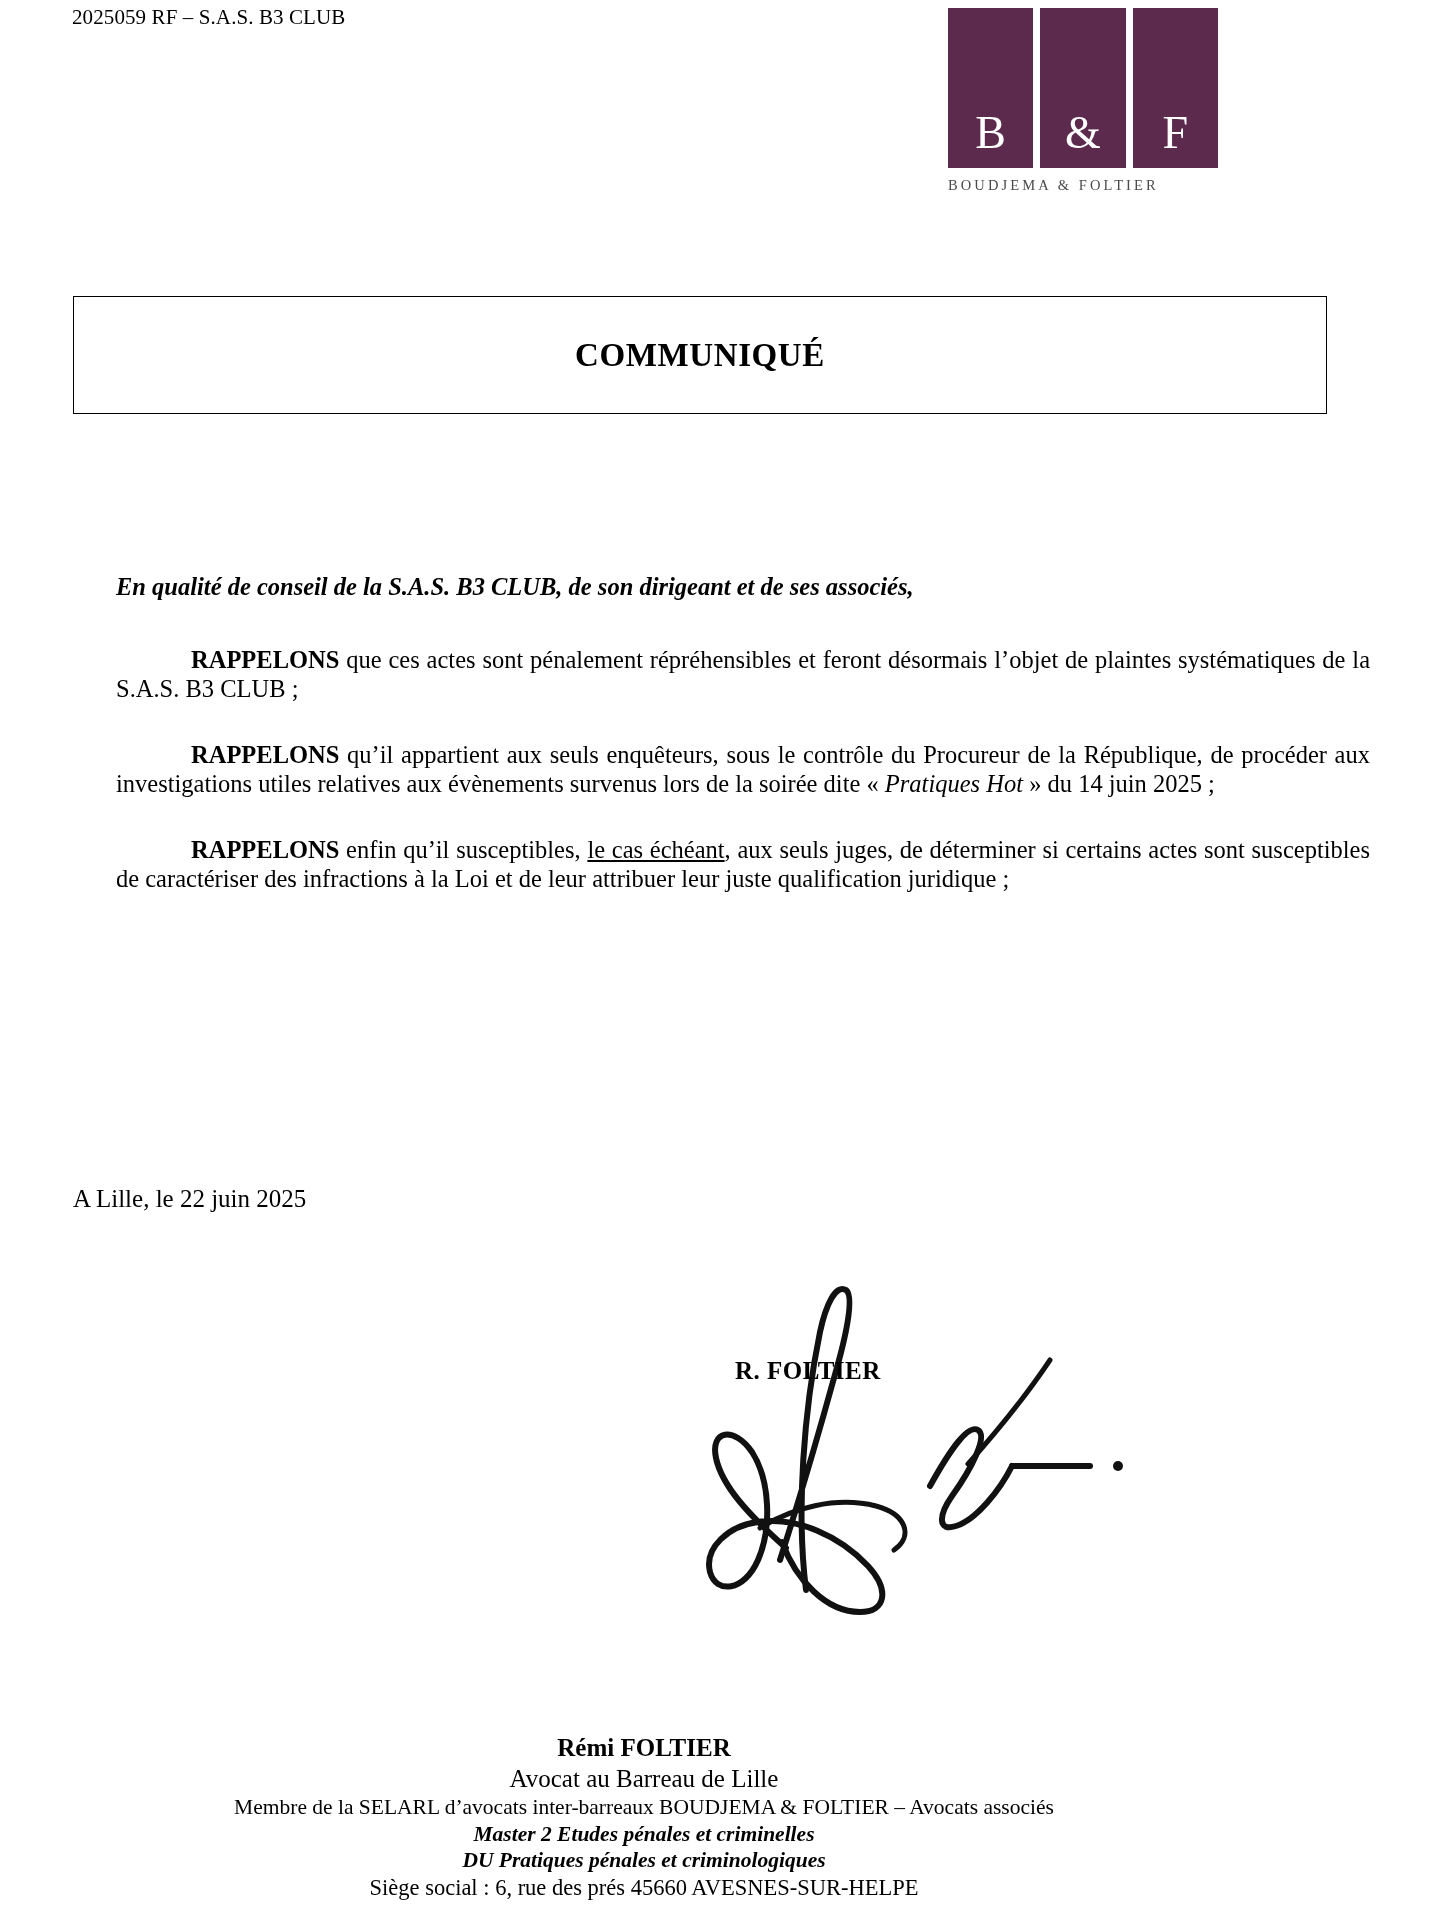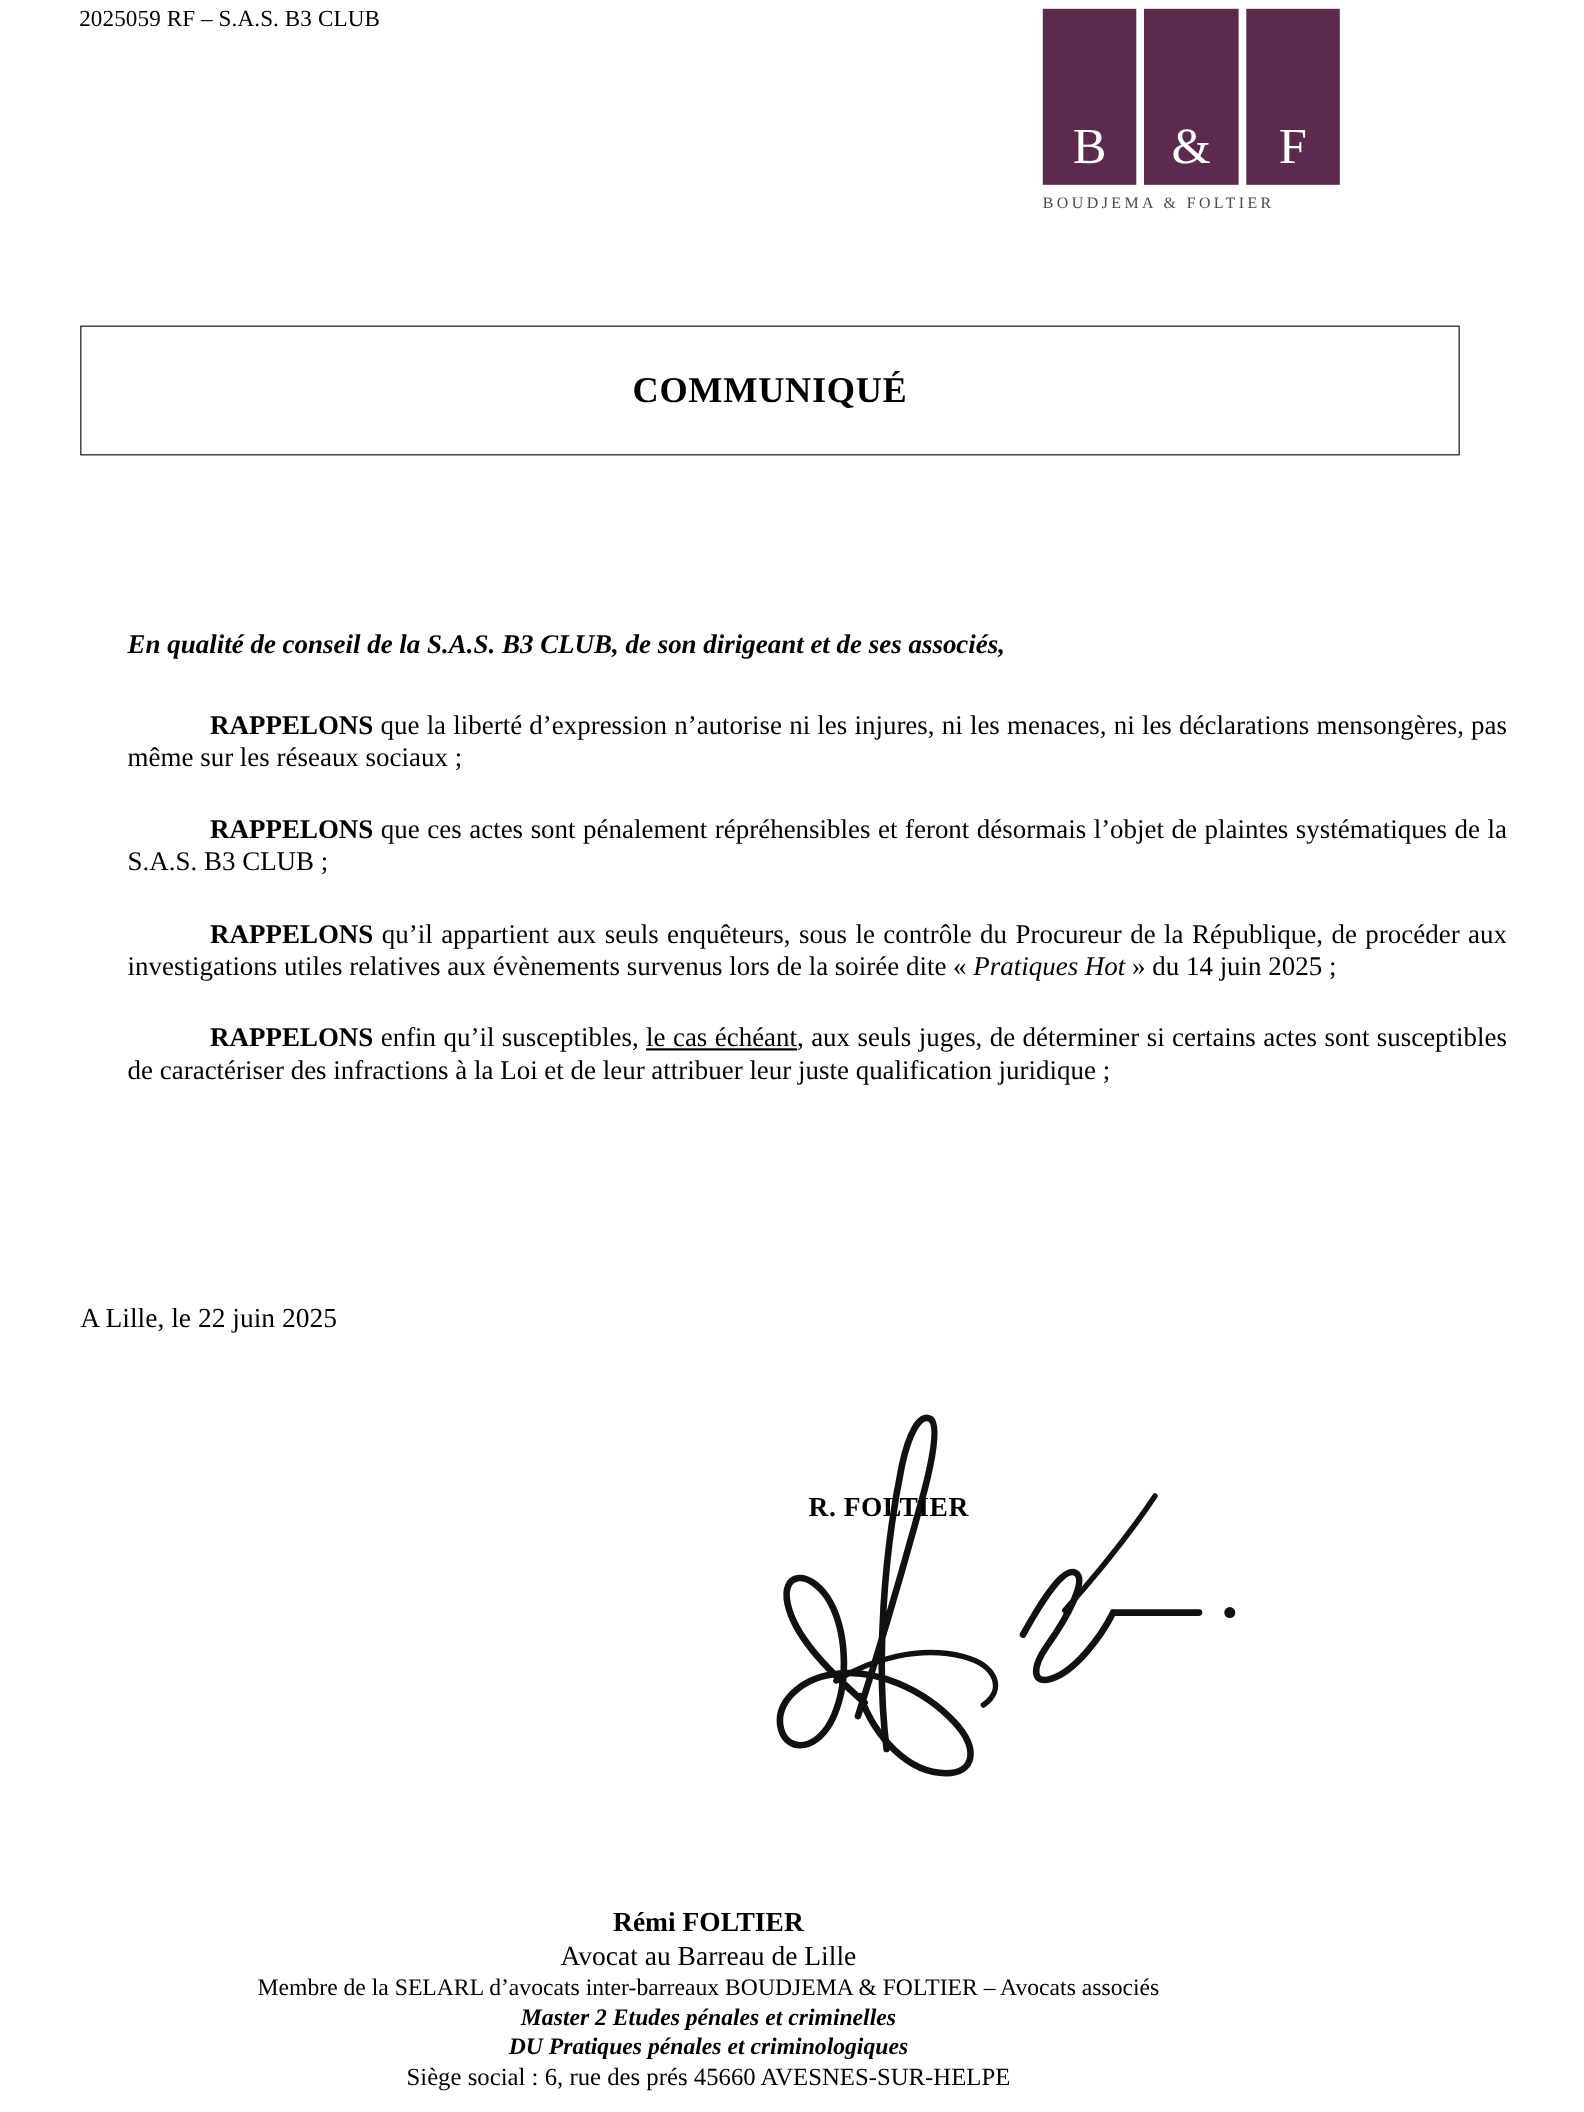--- a/index.html
+++ b/index.html
@@ -193,23 +193,20 @@
     </div>
   </div>
 
   <div class="title-box">
     <h1>COMMUNIQUÉ</h1>
   </div>
 
   <div class="body-area">
     <div class="intro">En qualité de conseil de la S.A.S. B3 CLUB, de son dirigeant et de ses associés,</div>
 
-    <p class="clause">
-      <span class="lead">RAPPELONS</span><span> que la liberté d’expression n’autorise ni les injures, ni les menaces, ni les déclarations mensongères, pas même sur les réseaux sociaux ;</span>
-    </p>
 
     <p class="clause">
       <span class="lead">RAPPELONS</span><span> que ces actes sont pénalement répréhensibles et feront désormais l’objet de plaintes systématiques de la S.A.S. B3 CLUB ;</span>
     </p>
 
     <p class="clause">
       <span class="lead">RAPPELONS</span><span> qu’il appartient aux seuls enquêteurs, sous le contrôle du Procureur de la République, de procéder aux investigations utiles relatives aux évènements survenus lors de la soirée dite « </span><span class="it">Pratiques Hot</span><span> » du 14 juin 2025 ;</span>
     </p>
 
     <p class="clause">

